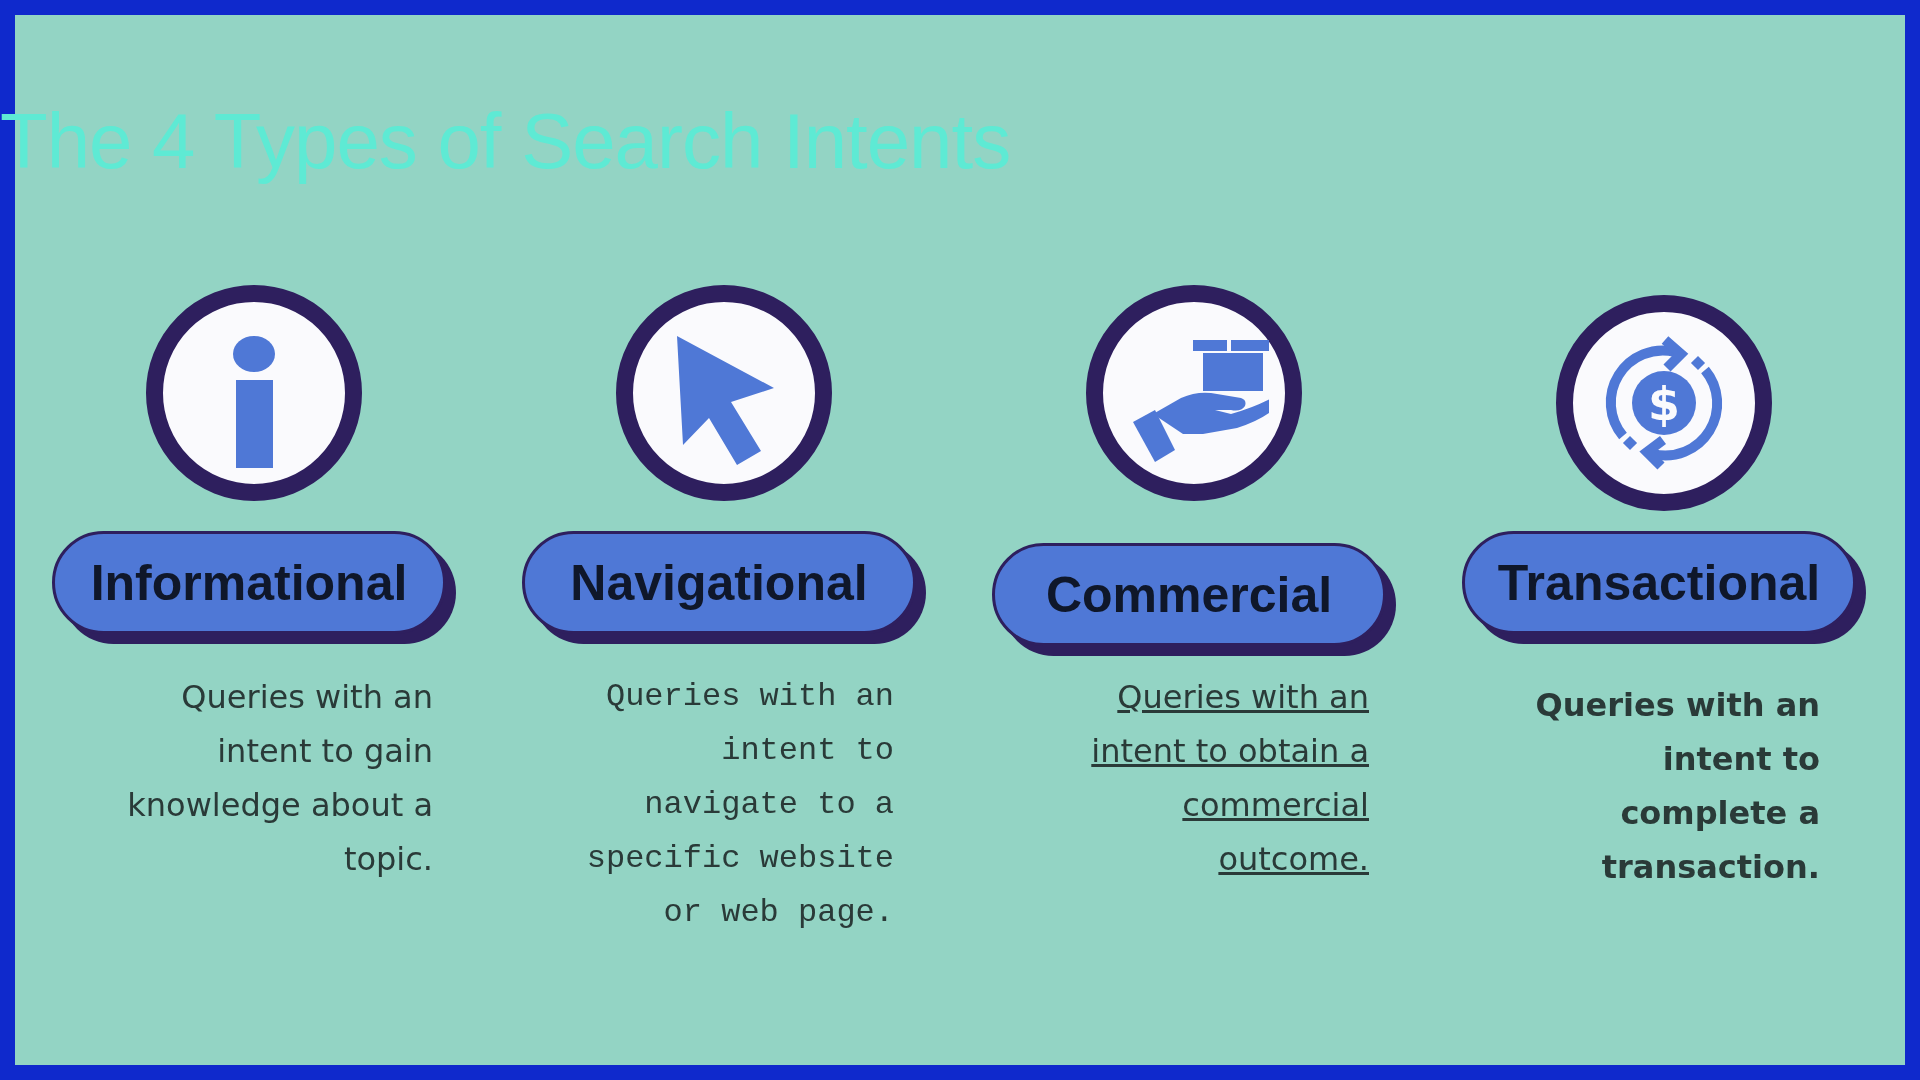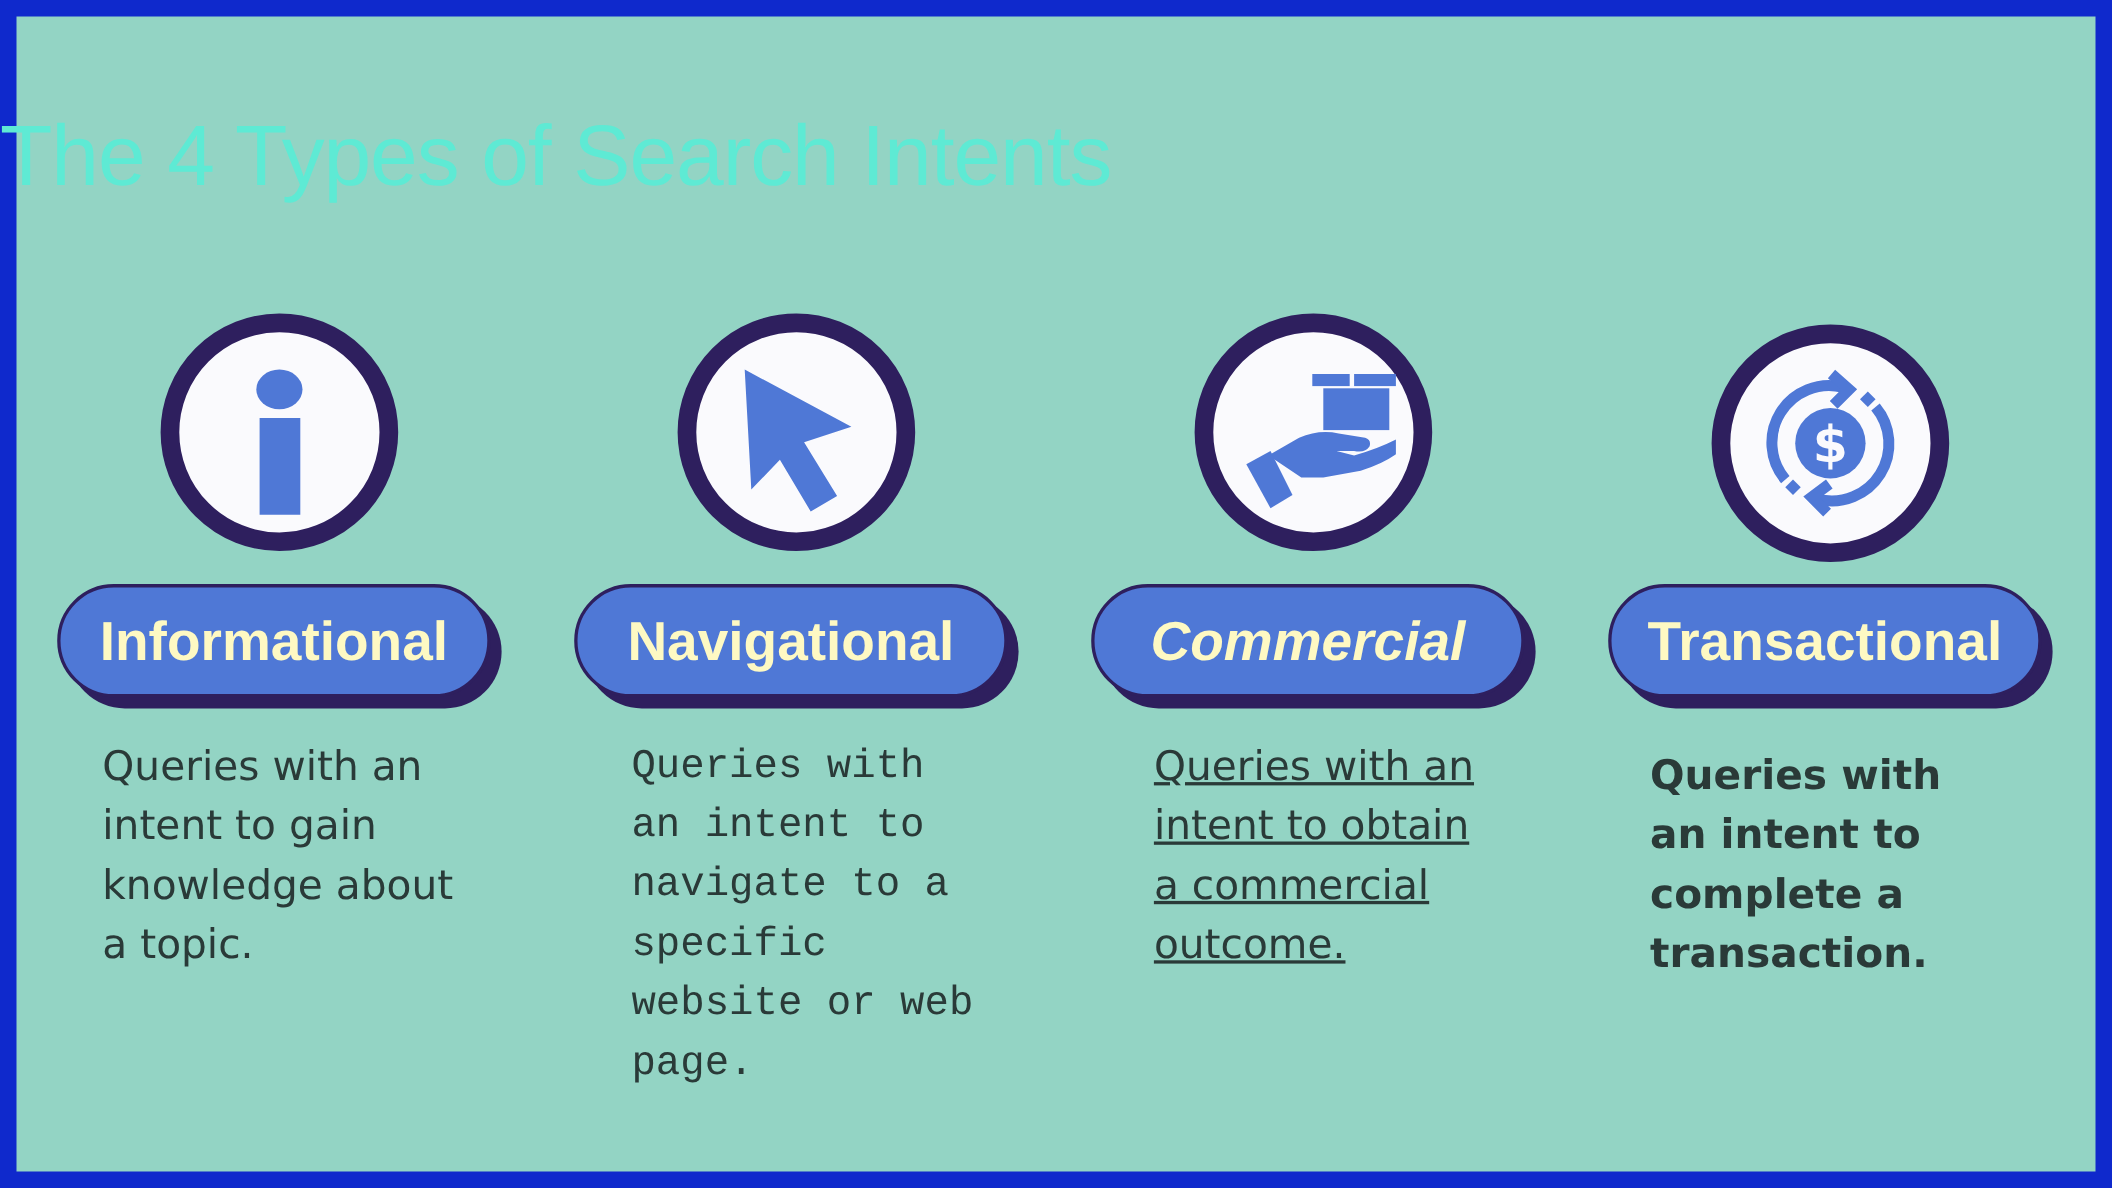--- a/index.html
+++ b/index.html
@@ -41,33 +41,34 @@
     width: 394px; height: 103px;
     border-radius: 52px;
     background: #2e1f5e;
   }
   .pill {
     position: absolute; left: 0; top: 0;
     width: 394px; height: 103px;
     border-radius: 52px;
     background: #4f78d6;
     border: 3px solid #2e1f5e;
-    color: #fef9c3;
+    color: #0f172a;
     font-weight: bold;
     font-size: 50px;
     display: flex; align-items: center; justify-content: center;
     cursor: pointer;
   }
   .desc {
     position: absolute;
     width: 340px;
     font-family: "DejaVu Sans", sans-serif;
-    font-size: 37px;
+    font-size: 32px;
     line-height: 54px;
     color: #2a3a38;
+    text-align: right;
   }
 </style>
 </head>
 <body>
 
 <div class="canvas"></div>
 
 <h1 class="title">The 4 Types of Search Intents</h1>
 
 <div class="card" style="left:0;">
@@ -100,21 +101,21 @@
 <div class="card" style="left:940px;">
   <div class="circle" style="left:146px; top:285px;">
     <svg viewBox="0 0 150 150">
       <rect x="74" y="22" width="79" height="11" fill="#4f78d6"></rect>
       <rect x="84" y="35" width="60" height="38" fill="#4f78d6"></rect>
       <rect x="108" y="22" width="4" height="12" fill="#fafafd"></rect>
       <path d="M34 96 L62 80 Q80 72 98 76 L122 80 Q128 82 126 88 Q122 94 112 92 L96 92 L112 96 Q140 88 160 76 Q166 74 164 82 Q150 100 118 110 L84 116 L64 116 Z" fill="#4f78d6"></path>
       <polygon points="14,104 36,92 56,132 36,144" fill="#4f78d6"></polygon>
     </svg>
   </div>
-  <div class="pill-wrap" style="left:52px; top:531px;font-style:italic;">
+  <div class="pill-wrap" style="left:52px; top:543px;">
     <div class="pill-shadow"></div>
     <div class="pill">Commercial</div>
   </div>
   <p class="desc" style="left:109px; top:670px; width:320px;text-decoration:underline;">Queries with an intent to obtain a commercial outcome.</p>
 </div>
 
 <div class="card" style="left:1410px;">
   <div class="circle" style="left:146px; top:295px;">
     <svg viewBox="0 0 150 150">
       <circle cx="75" cy="75" r="32" fill="#4f78d6"></circle>

